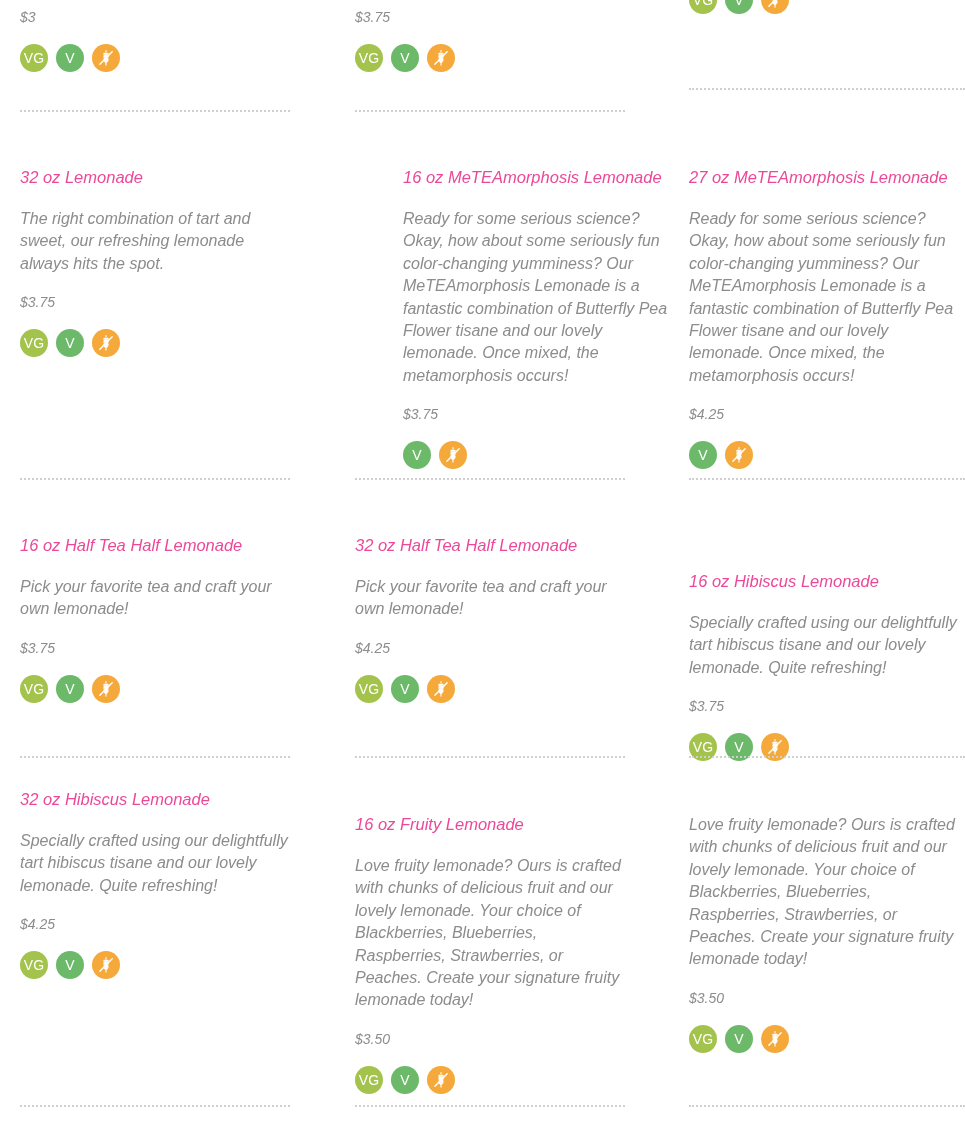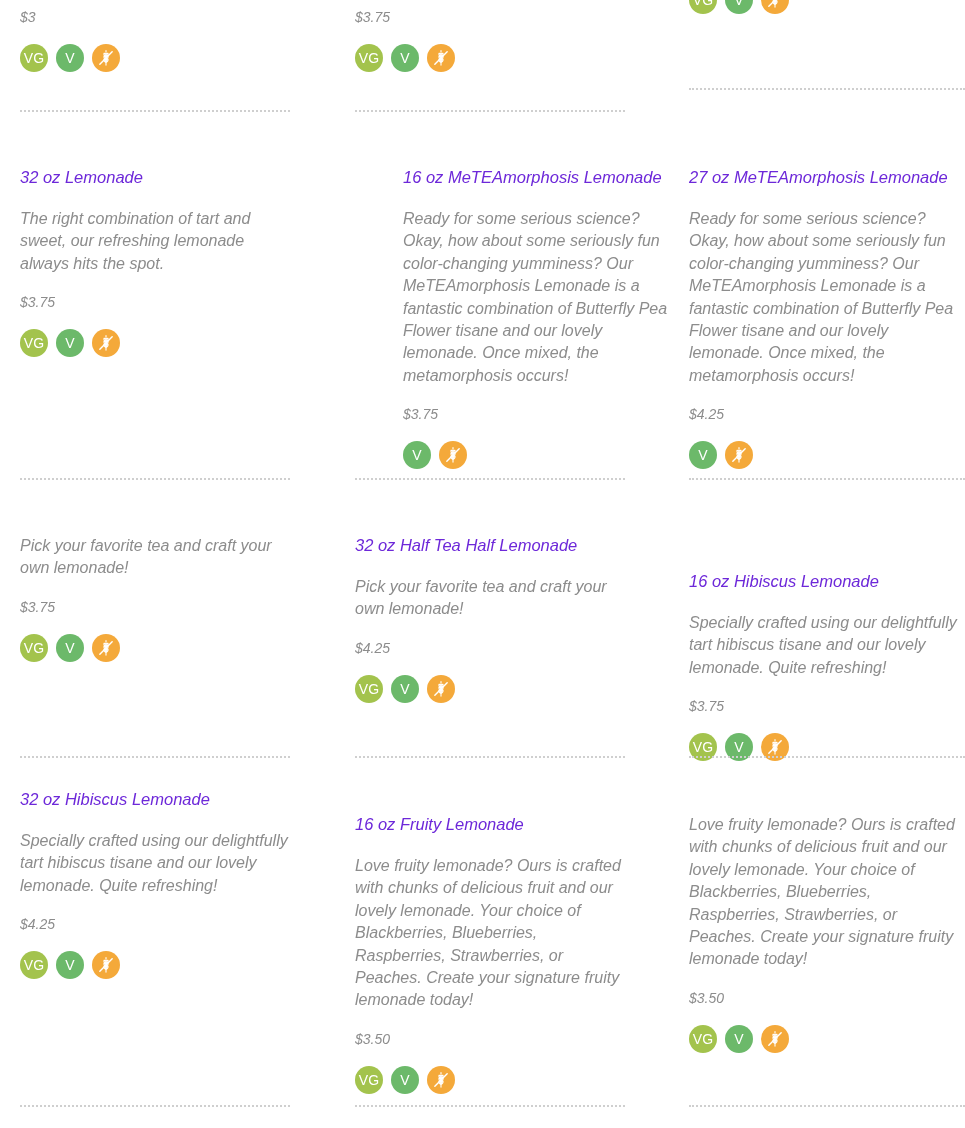--- a/index.html
+++ b/index.html
@@ -36,21 +36,21 @@
     position: absolute;
     left: 0;
     width: 100%;
     box-sizing: border-box;
   }
 
   .item-title {
     font-size: 16.5px;
     font-style: italic;
     font-weight: 400;
-    color: #6d28d9;
+    color: #ec4899;
     line-height: 20px;
     margin: 0 0 21px 0;
     white-space: nowrap;
   }
 
   .item-desc {
     font-size: 16px;
     font-style: italic;
     font-weight: 400;
     color: #8c8c8c;
@@ -164,20 +164,21 @@
                 <path d="M12 17.0 C13.8 16.4 14.7 14.9 14.4 13.2 C12.7 13.0 11.6 14.0 11.6 15.7"></path>
                 <path d="M12 5.0 L12 3.2"></path>
                 <path d="M4.6 19.6 L19.4 4.6" stroke-width="1.7"></path>
               </g>
             </svg>
           </div>
         </div>
       </div>
       <div class="item-divider" style="top: 478px;"></div>
       <div class="menu-item" style="top: 535px;">
+        <div class="item-title">16 oz Half Tea Half Lemonade</div>
         <div class="item-desc">Pick your favorite tea and craft your own lemonade!</div>
         <div class="item-price">$3.75</div>
         <div class="badge-row">
           <div class="badge badge-vg">
             <span class="badge-label">VG</span>
           </div>
           <div class="badge badge-v">
             <span class="badge-label">V</span>
           </div>
           <div class="badge badge-gf">

